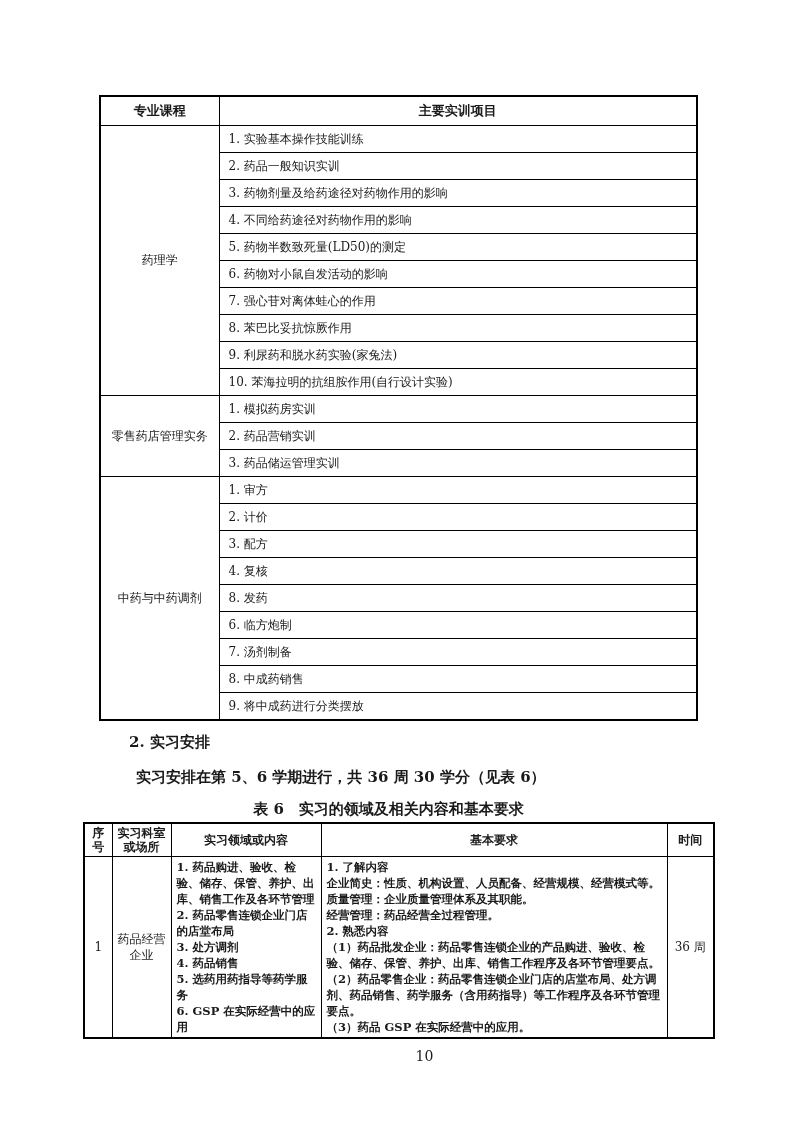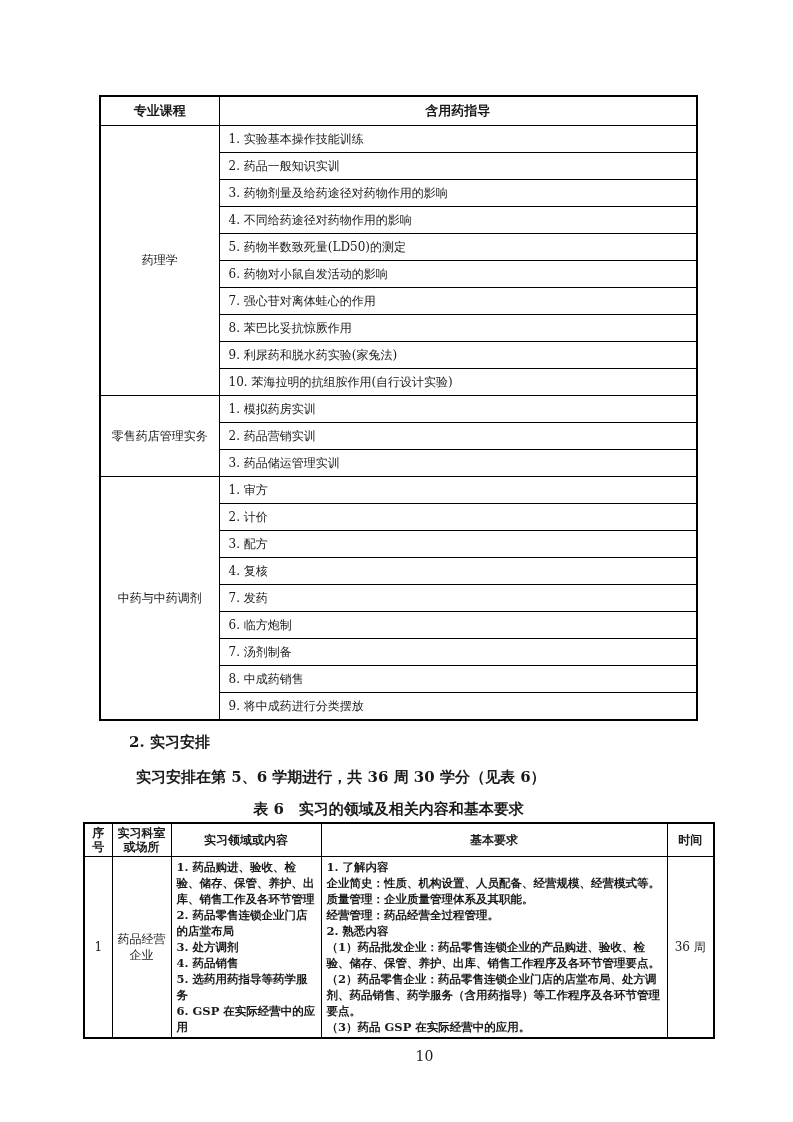--- a/index.html
+++ b/index.html
@@ -38,21 +38,21 @@
 <div class="page">
 
   <table class="t1">
     <colgroup>
         <col style="width:119px">
         <col style="width:478px">
       </colgroup>
     <thead>
       <tr>
         <th>专业课程</th>
-        <th>含用药指导</th>
+        <th>主要实训项目</th>
       </tr>
     </thead>
     <tbody>
       <tr>
         <td class="course" rowspan="10">药理学</td>
         <td class="item">1. 实验基本操作技能训练</td>
       </tr>
       <tr>
           <td class="item">2. 药品一般知识实训</td>
         </tr>
@@ -99,21 +99,21 @@
       <tr>
           <td class="item">2. 计价</td>
         </tr>
       <tr>
           <td class="item">3. 配方</td>
         </tr>
       <tr>
           <td class="item">4. 复核</td>
         </tr>
       <tr>
-          <td class="item">7. 发药</td>
+          <td class="item">8. 发药</td>
         </tr>
       <tr>
           <td class="item">6. 临方炮制</td>
         </tr>
       <tr>
           <td class="item">7. 汤剂制备</td>
         </tr>
       <tr>
           <td class="item">8. 中成药销售</td>
         </tr>

